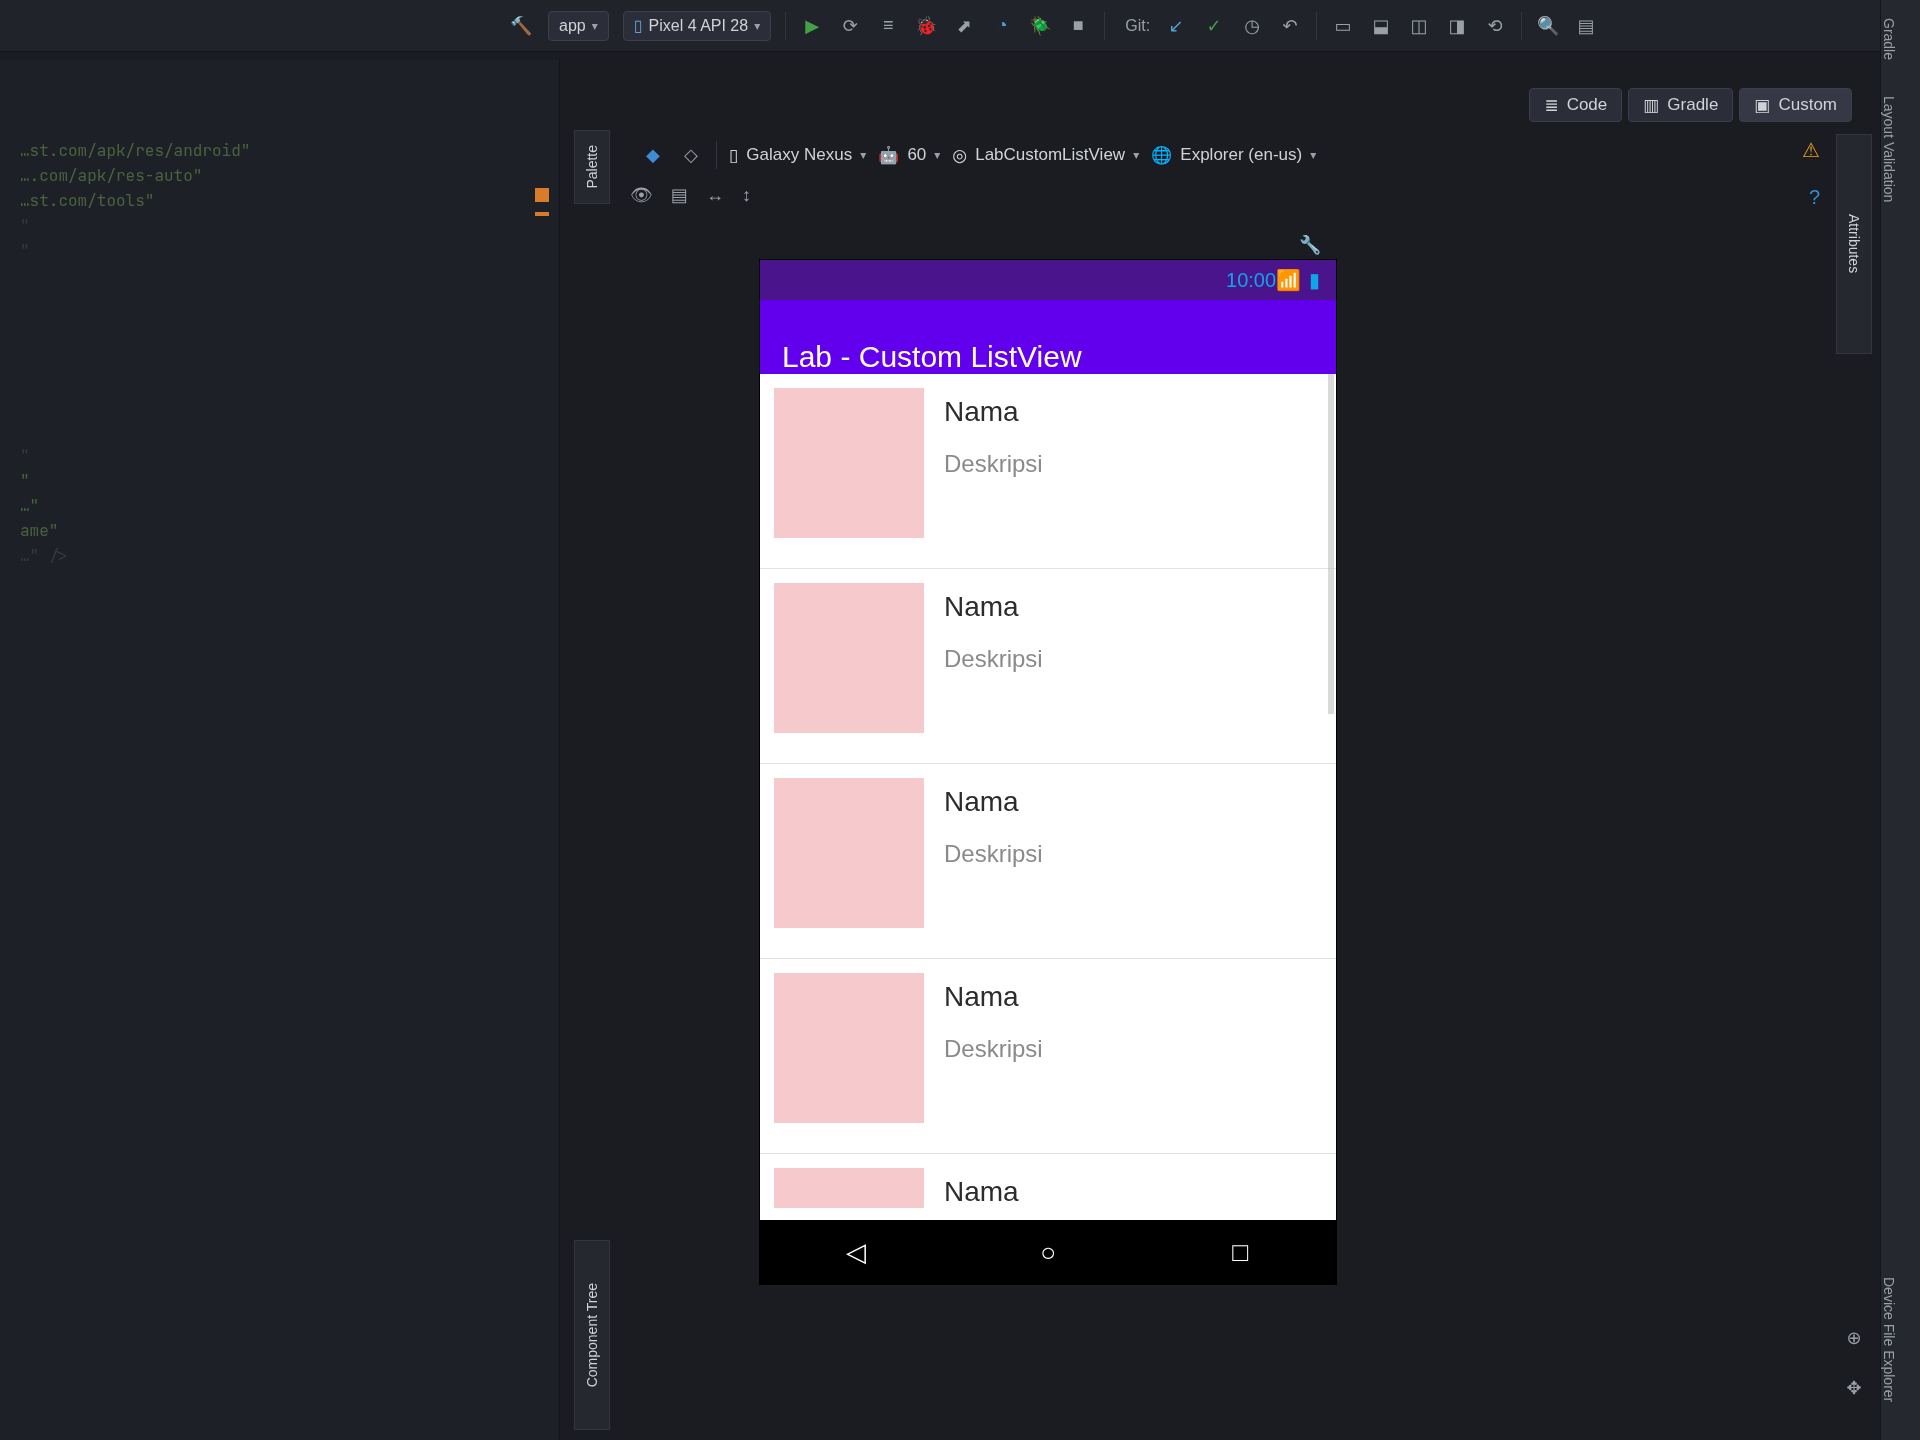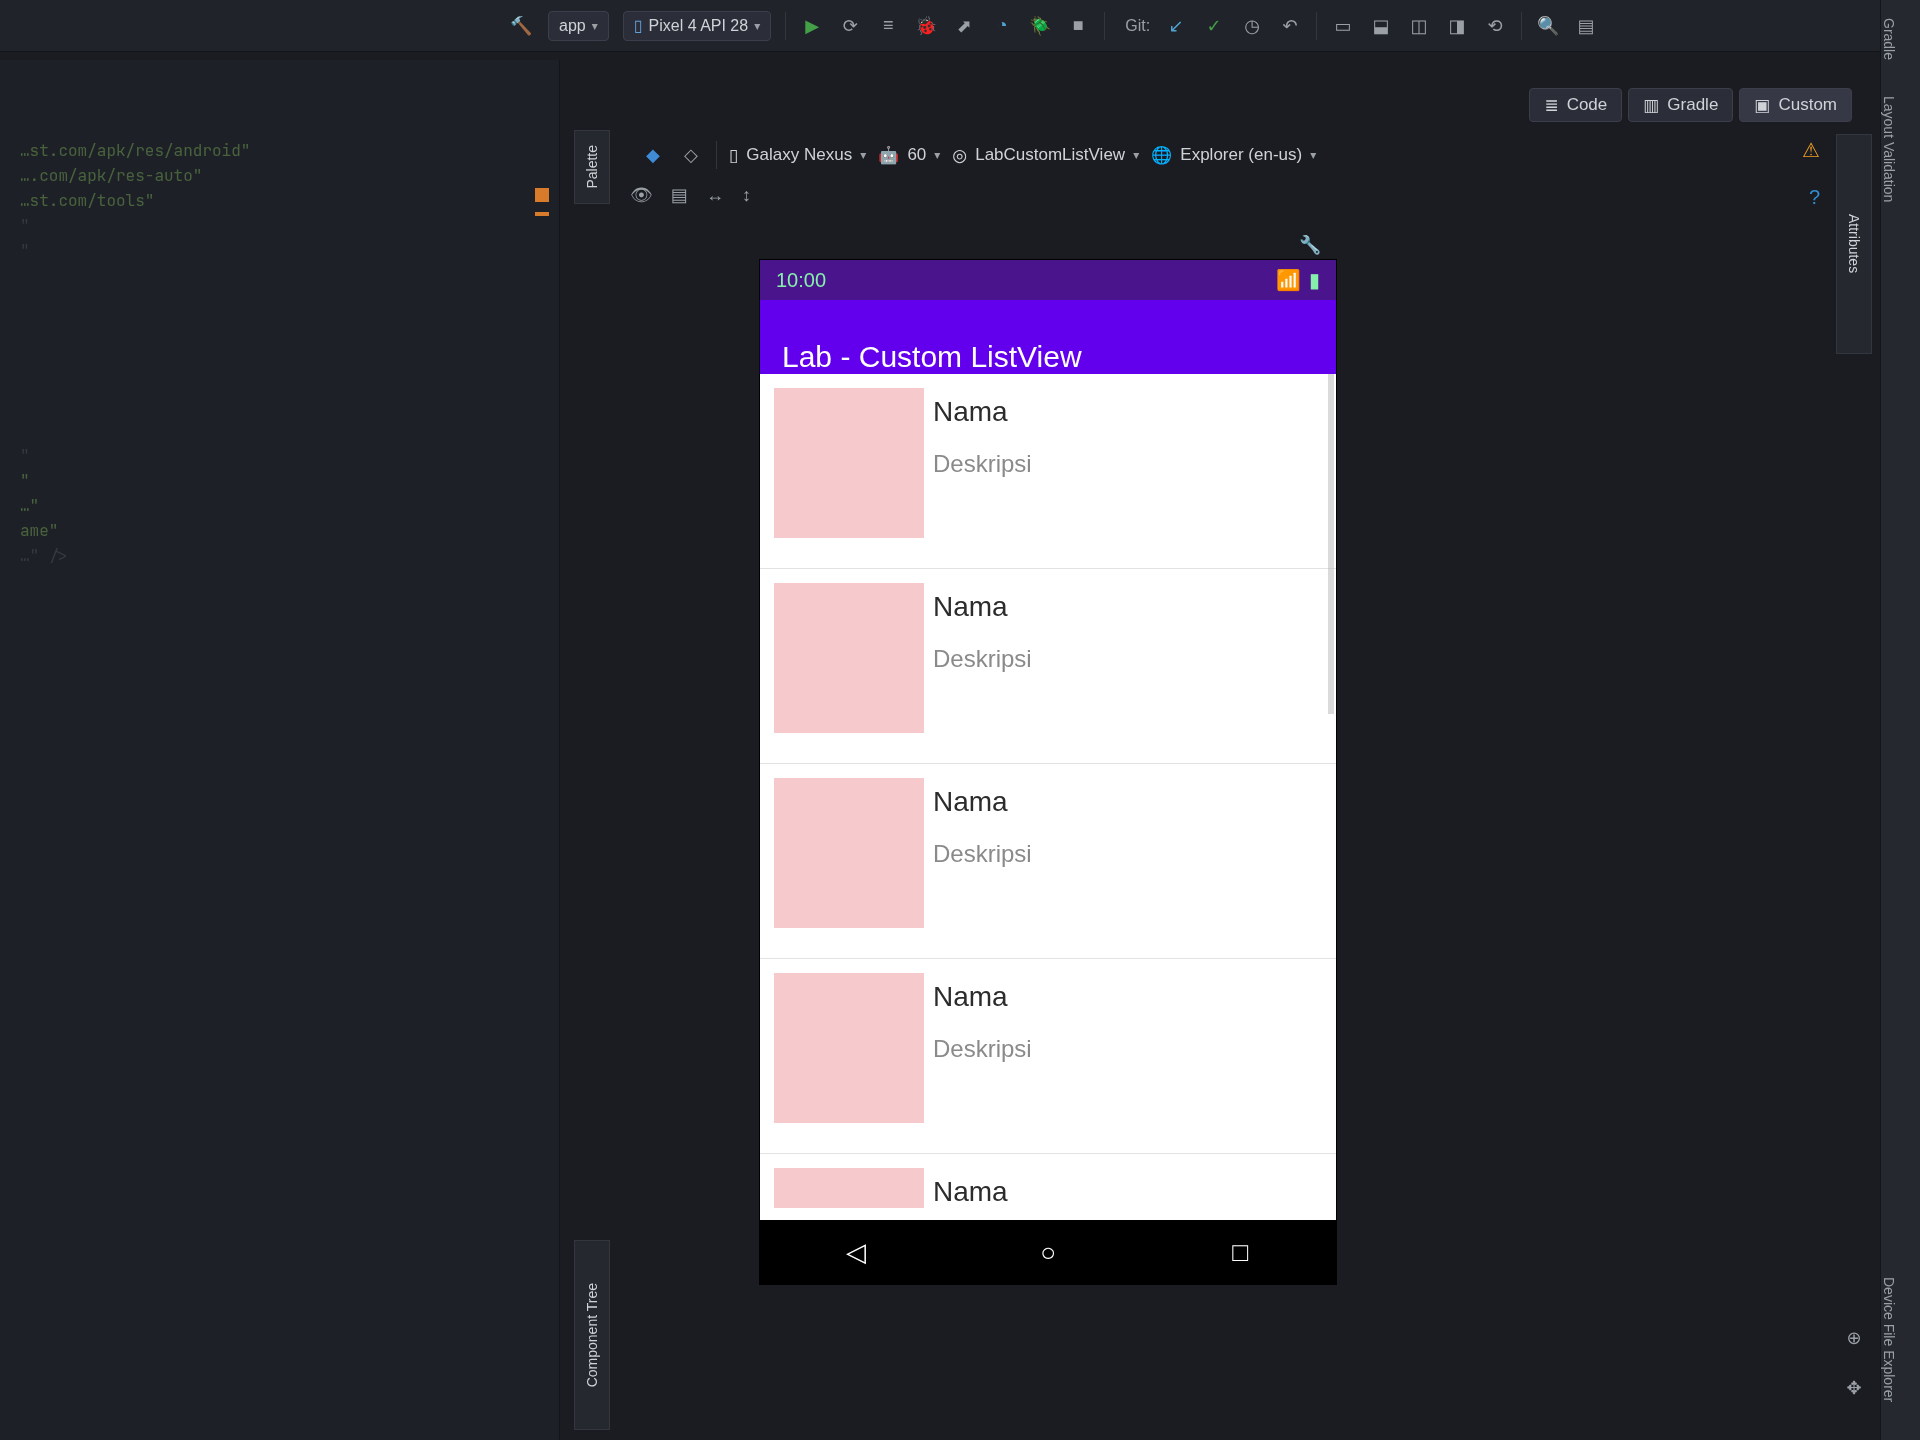--- a/index.html
+++ b/index.html
@@ -171,34 +171,34 @@
     position:absolute; top:-26px; right:14px; color:#cfd2d6; font-size:18px;
   }
   .device {
     width:100%; height:100%;
     background:#fff;
     display:flex; flex-direction:column;
     box-shadow: 0 0 0 1px #000;
   }
   .statusbar {
     height:40px; background:#4a148c;
-    display:flex; align-items:center; justify-content:space-between;
-    padding:0 16px; color:#86efac; font-size:20px;
+    display:flex; align-items:center; justify-content:flex-end;
+    padding:0 16px; color:#0ea5e9; font-size:20px;
   }
   .statusbar .sb-right { display:flex; gap:8px; align-items:center; }
   .wifi-icon, .batt-icon { font-size:20px; }
   .appbar {
     height:74px; background:#6200ee;
     display:flex; align-items:flex-end;
     padding:0 22px; color:#fff; font-size:30px; font-weight:500;
   }
   .listview { flex:1; overflow:hidden; position:relative; background:#fff; }
   .lv-scroll-ind { position:absolute; top:0; right:2px; width:6px; height:340px; background:#b6b6b6; opacity:.5; }
   .lv-item {
-    display:flex; gap:9px; padding:14px 14px 30px 14px;
+    display:flex; gap:20px; padding:14px 14px 30px 14px;
     border-bottom:1px solid #e2e2e2;
   }
   .lv-thumb { width:150px; height:150px; background:#f6c9cc; }
   .lv-texts { padding-top:8px; }
   .lv-name { font-size:28px; color:#2c2c2c; margin-bottom:22px; }
   .lv-desc { font-size:24px; color:#8a8a8a; }
   .navbar {
     height:64px; background:#000;
     display:flex; align-items:center; justify-content:space-around;
     color:#fff; font-size:26px;

